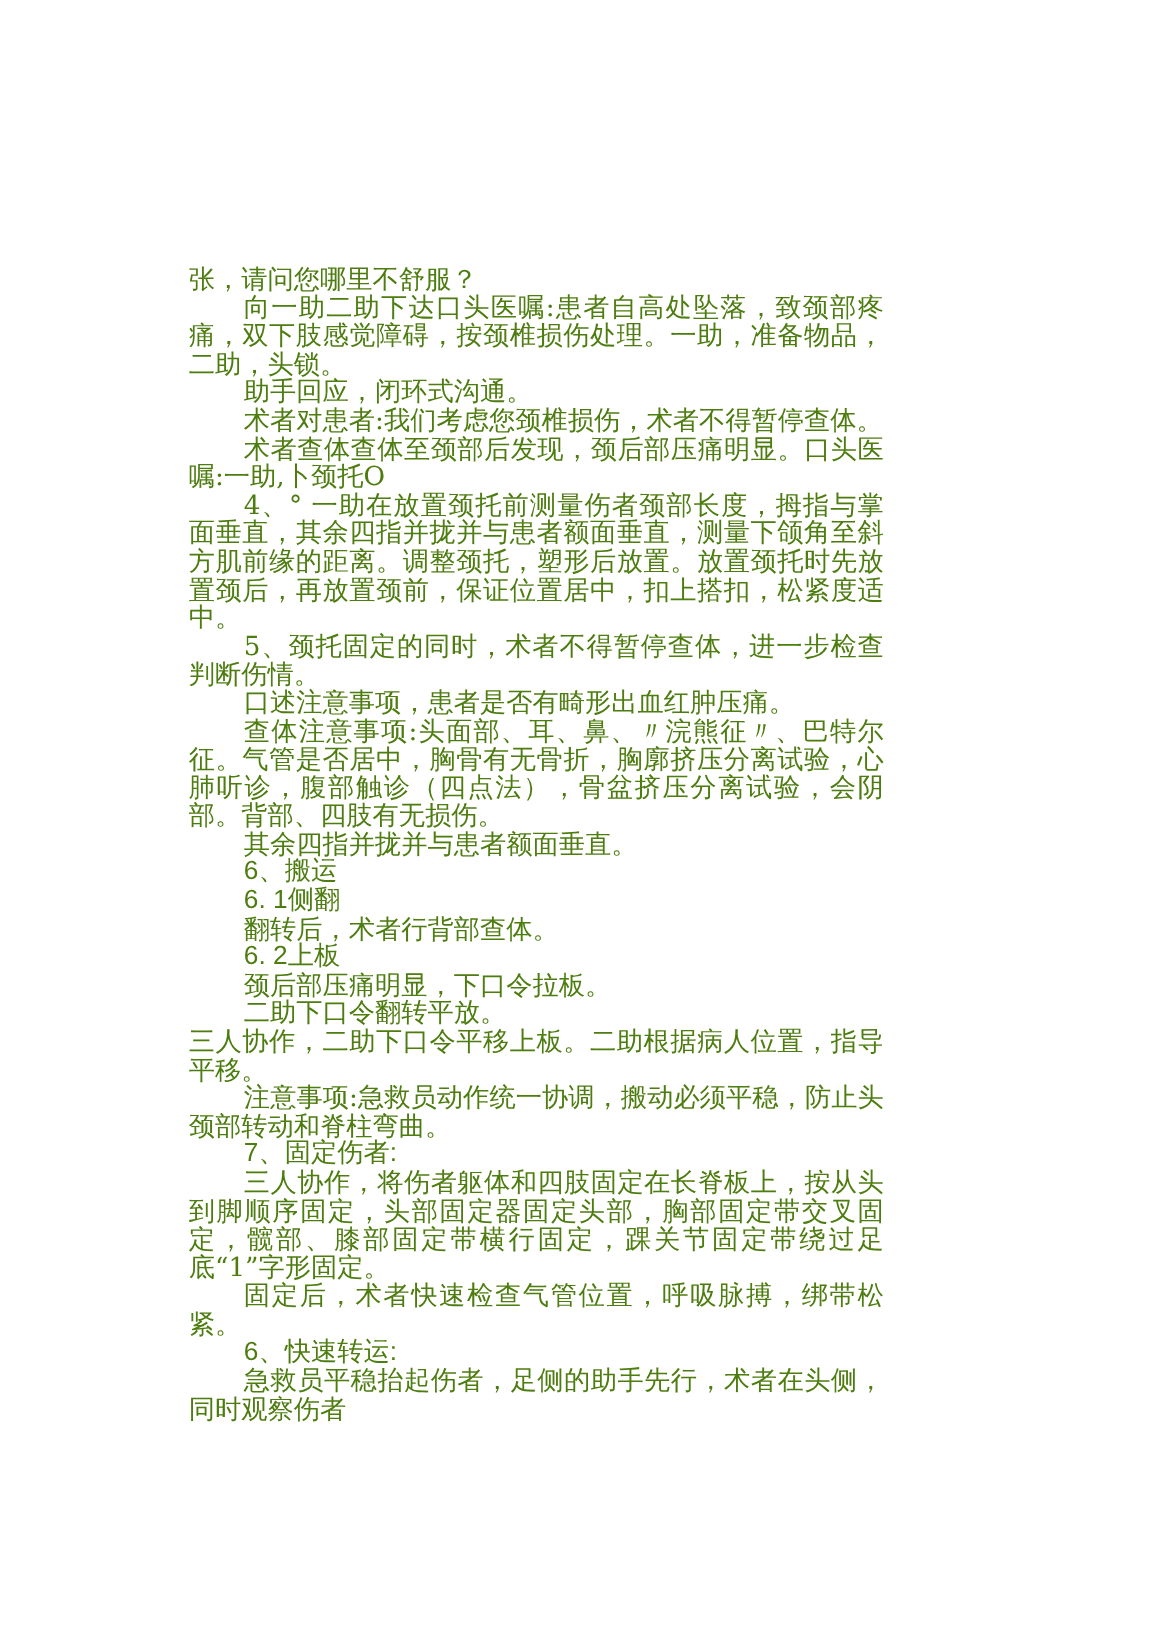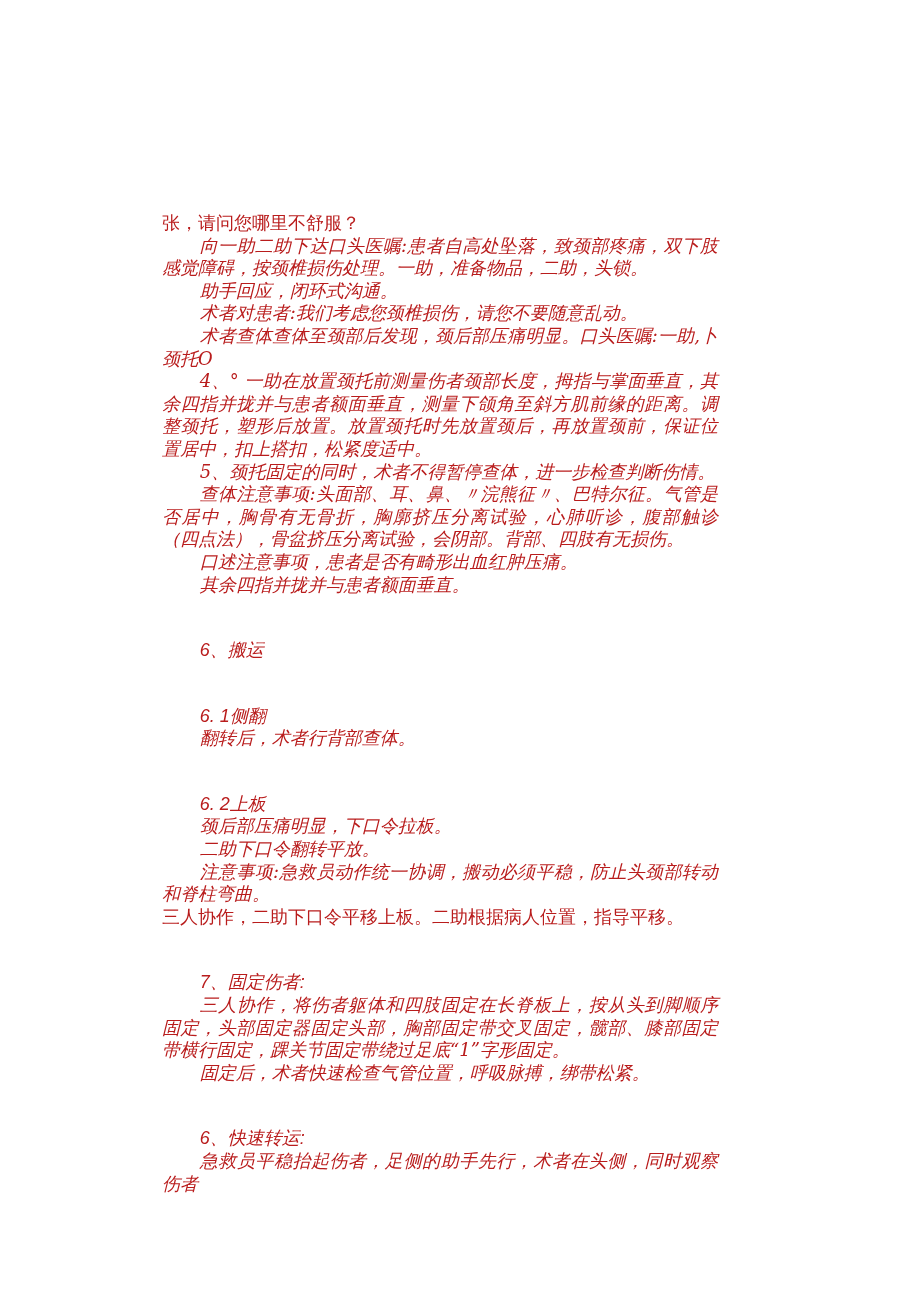--- a/index.html
+++ b/index.html
@@ -1,50 +1,50 @@
 <!DOCTYPE html>
 <html><head>
 <meta charset="utf-8">
 <style>
   html, body { margin: 0; padding: 0; background: #ffffff; }
   body { width: 920px; height: 1301px; position: relative; overflow: hidden; }
   .page {
     position: absolute;
-    left: 162px;
+    left: 151px;
     top: 212px;
     width: 556px;
     font-family: "DejaVu Serif", "Liberation Serif", serif;
-    font-size: 18px;
+    font-size: 21px;
     line-height: 22.6px;
-    color: #b91c1c;
+    color: #4d7c0f;
   }
   .p { margin: 0; padding: 0; text-align: justify; word-break: break-all; }
-  .indent { text-indent: 2.1em; font-style: italic; }
-  .num { font-family: "Liberation Sans", "DejaVu Sans", sans-serif; margin-top: 43px; }
+  .indent { text-indent: 2.1em; }
+  .num { font-family: "Liberation Sans", "DejaVu Sans", sans-serif; }
 </style>
 </head>
 <body>
 
 <div class="page">
   <p class="p">张，请问您哪里不舒服？</p>
   <p class="p indent">向一助二助下达口头医嘱:患者自高处坠落，致颈部疼痛，双下肢感觉障碍，按颈椎损伤处理。一助，准备物品，二助，头锁。</p>
   <p class="p indent">助手回应，闭环式沟通。</p>
-  <p class="p indent">术者对患者:我们考虑您颈椎损伤，请您不要随意乱动。</p>
+  <p class="p indent">术者对患者:我们考虑您颈椎损伤，术者不得暂停查体。</p>
   <p class="p indent">术者查体查体至颈部后发现，颈后部压痛明显。口头医嘱:一助,卜颈托O</p>
   <p class="p indent">4、° 一助在放置颈托前测量伤者颈部长度，拇指与掌面垂直，其余四指并拢并与患者额面垂直，测量下颌角至斜方肌前缘的距离。调整颈托，塑形后放置。放置颈托时先放置颈后，再放置颈前，保证位置居中，扣上搭扣，松紧度适中。</p>
   <p class="p indent">5、颈托固定的同时，术者不得暂停查体，进一步检查判断伤情。</p>
+  <p class="p indent">口述注意事项，患者是否有畸形出血红肿压痛。</p>
   <p class="p indent">查体注意事项:头面部、耳、鼻、〃浣熊征〃、巴特尔征。气管是否居中，胸骨有无骨折，胸廓挤压分离试验，心肺听诊，腹部触诊（四点法），骨盆挤压分离试验，会阴部。背部、四肢有无损伤。</p>
-  <p class="p indent">口述注意事项，患者是否有畸形出血红肿压痛。</p>
   <p class="p indent">其余四指并拢并与患者额面垂直。</p>
   <p class="p indent num">6、搬运</p>
   <p class="p indent num">6. 1侧翻</p>
   <p class="p indent">翻转后，术者行背部查体。</p>
   <p class="p indent num">6. 2上板</p>
   <p class="p indent">颈后部压痛明显，下口令拉板。</p>
   <p class="p indent">二助下口令翻转平放。</p>
+  <p class="p">三人协作，二助下口令平移上板。二助根据病人位置，指导平移。</p>
   <p class="p indent">注意事项:急救员动作统一协调，搬动必须平稳，防止头颈部转动和脊柱弯曲。</p>
-  <p class="p">三人协作，二助下口令平移上板。二助根据病人位置，指导平移。</p>
   <p class="p indent num">7、固定伤者:</p>
   <p class="p indent">三人协作，将伤者躯体和四肢固定在长脊板上，按从头到脚顺序固定，头部固定器固定头部，胸部固定带交叉固定，髋部、膝部固定带横行固定，踝关节固定带绕过足底“1”字形固定。</p>
   <p class="p indent">固定后，术者快速检查气管位置，呼吸脉搏，绑带松紧。</p>
   <p class="p indent num">6、快速转运:</p>
   <p class="p indent">急救员平稳抬起伤者，足侧的助手先行，术者在头侧，同时观察伤者</p>
 </div>
 
 </body></html>

